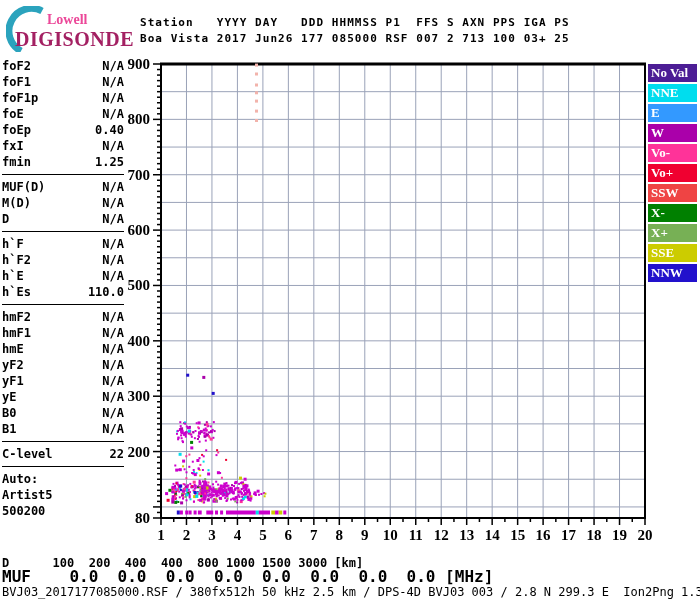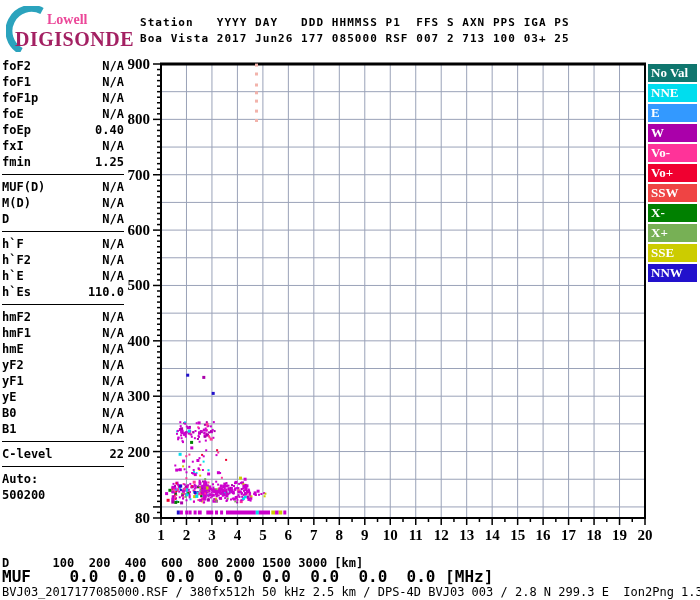--- a/index.html
+++ b/index.html
@@ -140,20 +140,21 @@
         <span>B1</span>
         <span>N/A</span>
       </div>
       <div class="psep"></div>
       <div class="prow">
         <span>C-level</span>
         <span>22</span>
       </div>
       <div class="psep"></div>
       <div class="prow">Auto:</div>
+      <div class="prow">Artist5</div>
       <div class="prow">500200</div>
     </div>
 
   <svg id="plot-svg" width="700" height="600">
       <g>
         <line x1="186.4736842105263" y1="64" x2="186.4736842105263" y2="518" stroke="#9AA2B8" stroke-width="1"></line>
         <line x1="211.94736842105263" y1="64" x2="211.94736842105263" y2="518" stroke="#9AA2B8" stroke-width="1"></line>
         <line x1="237.42105263157896" y1="64" x2="237.42105263157896" y2="518" stroke="#9AA2B8" stroke-width="1"></line>
         <line x1="262.89473684210526" y1="64" x2="262.89473684210526" y2="518" stroke="#9AA2B8" stroke-width="1"></line>
         <line x1="288.36842105263156" y1="64" x2="288.36842105263156" y2="518" stroke="#9AA2B8" stroke-width="1"></line>
@@ -898,30 +899,30 @@
         <rect x="255.0" y="109.6" width="3" height="3" fill="#F2B3AB"></rect>
         <rect x="255.0" y="99.6" width="3" height="3" fill="#F2B3AB"></rect>
         <rect x="255.0" y="91.3" width="3" height="3" fill="#F2B3AB"></rect>
         <rect x="255.0" y="83.5" width="3" height="3" fill="#F2B3AB"></rect>
         <rect x="255.0" y="72.5" width="3" height="3" fill="#F2B3AB"></rect>
         <rect x="255.0" y="63.6" width="3" height="3" fill="#F2B3AB"></rect>
       </g>
     </svg>
 
   <div id="legend">
-      <div class="lg-item" style="background: #0f766e;">No Val</div>
+      <div class="lg-item" style="background: #4c1d95;">No Val</div>
       <div class="lg-item" style="background: rgb(0, 221, 238);">NNE</div>
       <div class="lg-item" style="background: rgb(51, 153, 255);">E</div>
       <div class="lg-item" style="background: rgb(170, 0, 170);">W</div>
       <div class="lg-item" style="background: rgb(255, 51, 153);">Vo-</div>
       <div class="lg-item" style="background: rgb(240, 0, 48);">Vo+</div>
       <div class="lg-item" style="background: #ef4444;">SSW</div>
       <div class="lg-item" style="background: rgb(0, 128, 0);">X-</div>
       <div class="lg-item" style="background: rgb(119, 176, 85);">X+</div>
       <div class="lg-item" style="background: rgb(204, 204, 0);">SSE</div>
       <div class="lg-item" style="background: rgb(34, 17, 204);">NNW</div>
     </div>
 
-  <div id="d-line" class="pre">D      100  200  400  600  800 2000 1500 3000 [km]</div>
+  <div id="d-line" class="pre">D      100  200  400  400  800 1000 1500 3000 [km]</div>
   <div id="muf-line" class="pre">MUF    0.0  0.0  0.0  0.0  0.0  0.0  0.0  0.0 [MHz]</div>
   <div id="status-line" class="pre">BVJ03_2017177085000.RSF / 380fx512h 50 kHz 2.5 km / DPS-4D BVJ03 003 / 2.8 N 299.3 E  Ion2Png 1.3.20</div>
 
 </div>
 
 </body></html>

